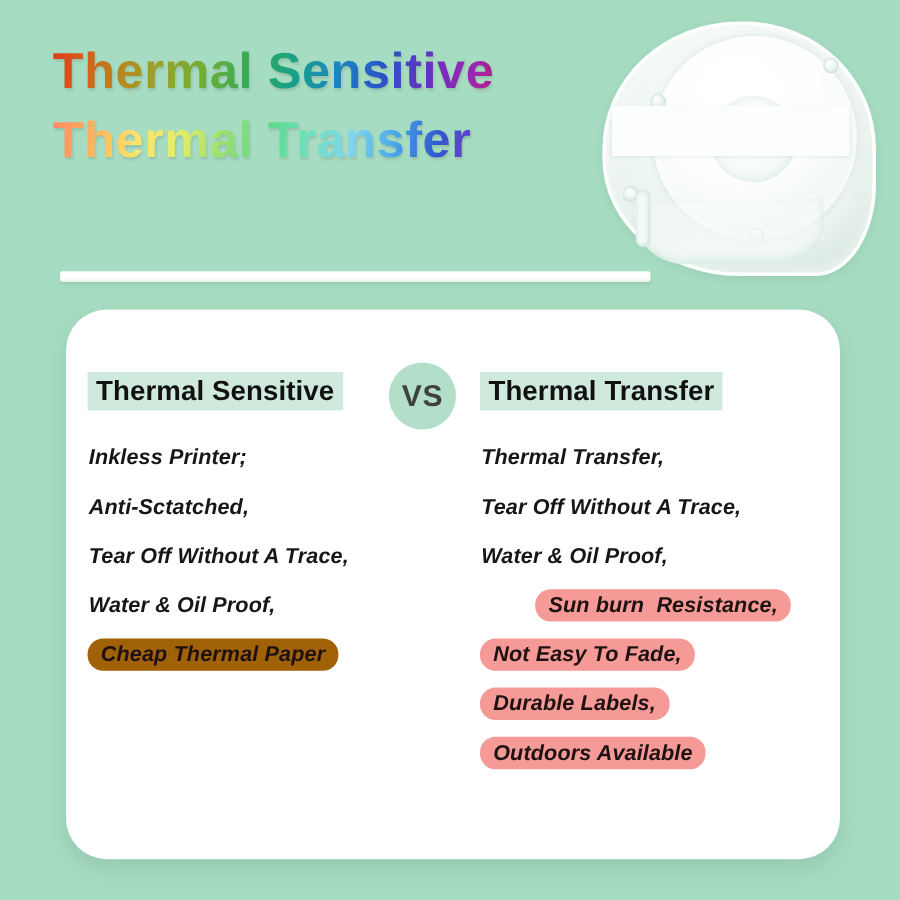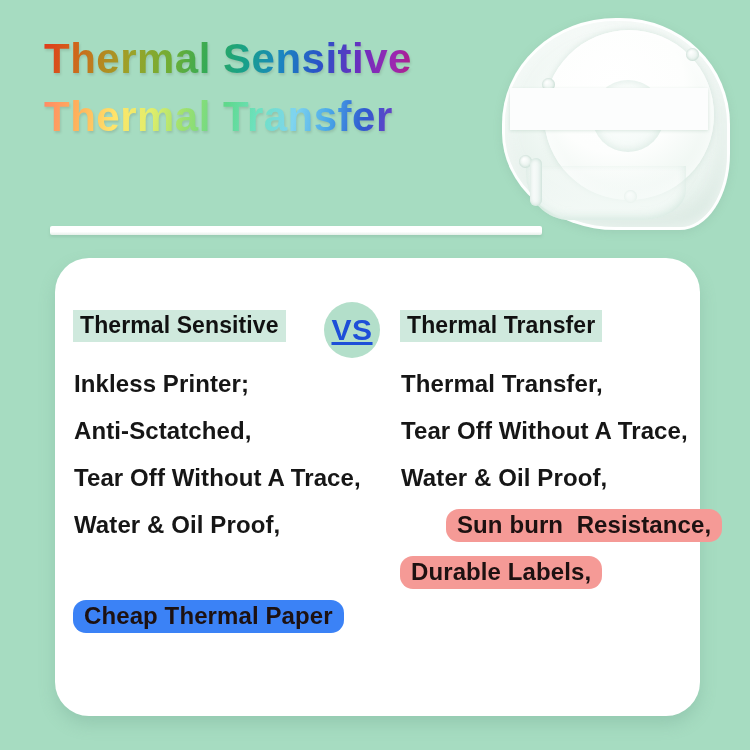--- a/index.html
+++ b/index.html
@@ -166,43 +166,43 @@
     top:-8px;
     width:56px;
     height:56px;
     border-radius:50%;
     background:#b3dfca;
     display:flex;
     align-items:center;
     justify-content:center;
   }
   #vs-badge-label{
-    font-size:30px;
-    font-weight:bold;
-    color:#1d4ed8;
+    font-size:25px;
+    font-weight:bold;
+    color:#404040;
     letter-spacing:.5px;
-    text-decoration:underline;
   }
 
   .feature-column{
     position:absolute;
     top:110px;
   }
   #feature-column-left{ left:18px; width:300px; }
   #feature-column-right{ left:345px; width:295px; }
 
   .feature-item{
-    font-size:24px;
+    font-size:18px;
     font-weight:bold;
     color:#161616;
     line-height:1.0;
     margin-bottom:14px;
     white-space:pre;
     display:inline-block;
     letter-spacing:.1px;
+    font-style:italic;
   }
   .feature-row{ display:block; }
   .feature-item.highlight{
     background:#f59a96;
     border-radius:13px;
     padding:4px 11px 5px 11px;
     color:#1d1111;
   }
   .feature-item.plain{
     padding:4px 1px 5px 1px;
@@ -238,23 +238,25 @@
       <span id="vs-badge-label">VS</span>
     </div>
     <div class="col-heading" id="heading-right" style="background: rgb(207, 233, 221);">Thermal Transfer</div>
   </div>
 
   <div class="feature-column" id="feature-column-left">
       <div class="feature-row"><span class="feature-item plain">Inkless Printer;</span></div>
       <div class="feature-row"><span class="feature-item plain">Anti-Sctatched,</span></div>
       <div class="feature-row"><span class="feature-item plain">Tear Off Without A Trace,</span></div>
       <div class="feature-row"><span class="feature-item plain">Water &amp; Oil Proof,</span></div>
-      <div class="feature-row"><span class="feature-item highlight" style="background: #3b82f6; margin-top: 44px;">Cheap Thermal Paper</span></div>
+      <div class="feature-row"><span class="feature-item highlight" style="background: #a16207;">Cheap Thermal Paper</span></div>
     </div>
   <div class="feature-column" id="feature-column-right">
       <div class="feature-row"><span class="feature-item plain">Thermal Transfer,</span></div>
       <div class="feature-row"><span class="feature-item plain">Tear Off Without A Trace,</span></div>
       <div class="feature-row"><span class="feature-item plain">Water &amp; Oil Proof,</span></div>
       <div class="feature-row"><span class="feature-item highlight" style="background: rgb(245, 154, 150); margin-left: 46px;">Sun burn  Resistance,</span></div>
+      <div class="feature-row"><span class="feature-item highlight" style="background: rgb(245, 154, 150);">Not Easy To Fade,</span></div>
       <div class="feature-row"><span class="feature-item highlight" style="background: rgb(245, 154, 150);">Durable Labels,</span></div>
+      <div class="feature-row"><span class="feature-item highlight" style="background: rgb(245, 154, 150);">Outdoors Available</span></div>
     </div>
 
 </div>
 
 </body></html>

